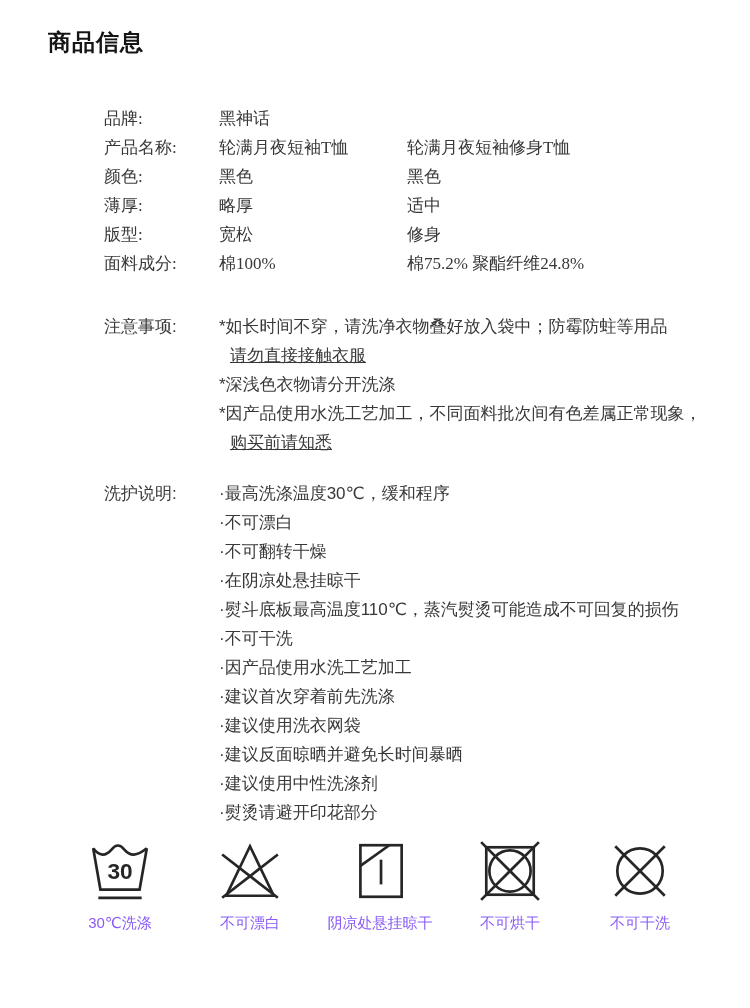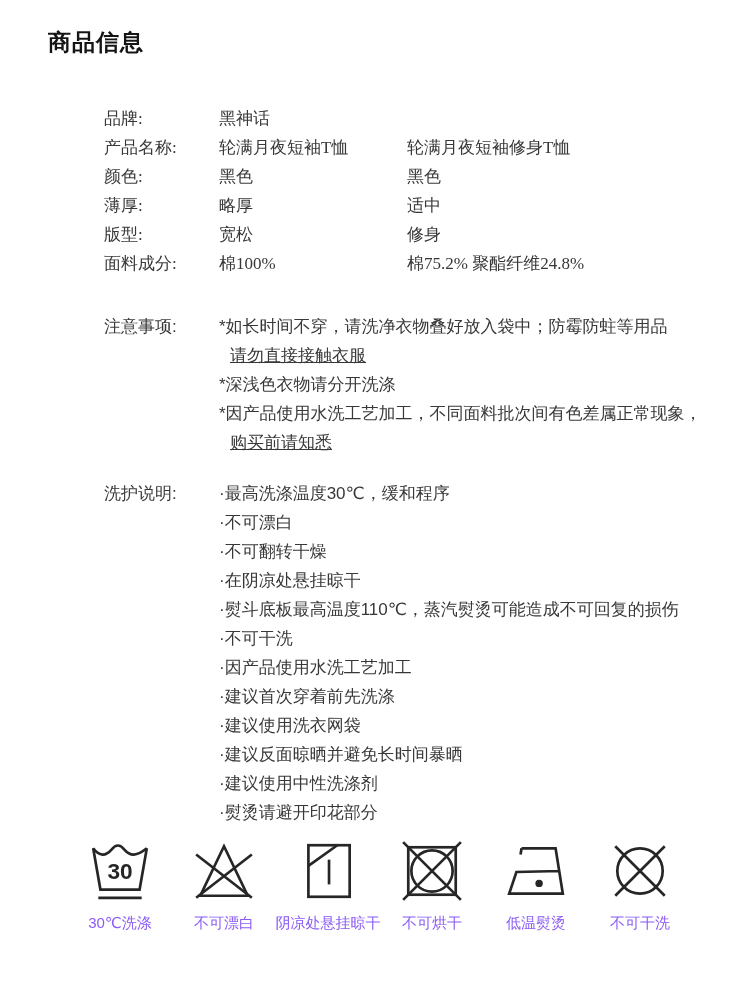--- a/index.html
+++ b/index.html
@@ -173,28 +173,20 @@
     <div class="icon-cell">
       <svg class="care-svg" width="66" height="66" viewBox="0 0 64 64">
         <rect x="9" y="9" width="46" height="46"></rect>
         <circle cx="32" cy="32" r="20"></circle>
         <path d="M4 4 L60 60"></path>
         <path d="M60 4 L4 60"></path>
       </svg>
       <div class="icon-label">不可烘干</div>
     </div>
 
-    <div class="icon-cell">
-      <svg class="care-svg" width="66" height="66" viewBox="0 0 64 64">
-        <path d="M18 10 L17 16"></path>
-        <path d="M18 10 L51 10 L58 54 L6 54 L13 33 L55 32"></path>
-        <circle class="dot" cx="35" cy="44" r="3.6"></circle>
-      </svg>
-      <div class="icon-label">低温熨烫</div>
-    </div>
 
     <div class="icon-cell">
       <svg class="care-svg" width="66" height="66" viewBox="0 0 64 64">
         <circle cx="32" cy="32" r="22"></circle>
         <path d="M8 8 L56 56"></path>
         <path d="M56 8 L8 56"></path>
       </svg>
       <div class="icon-label">不可干洗</div>
     </div>
 

